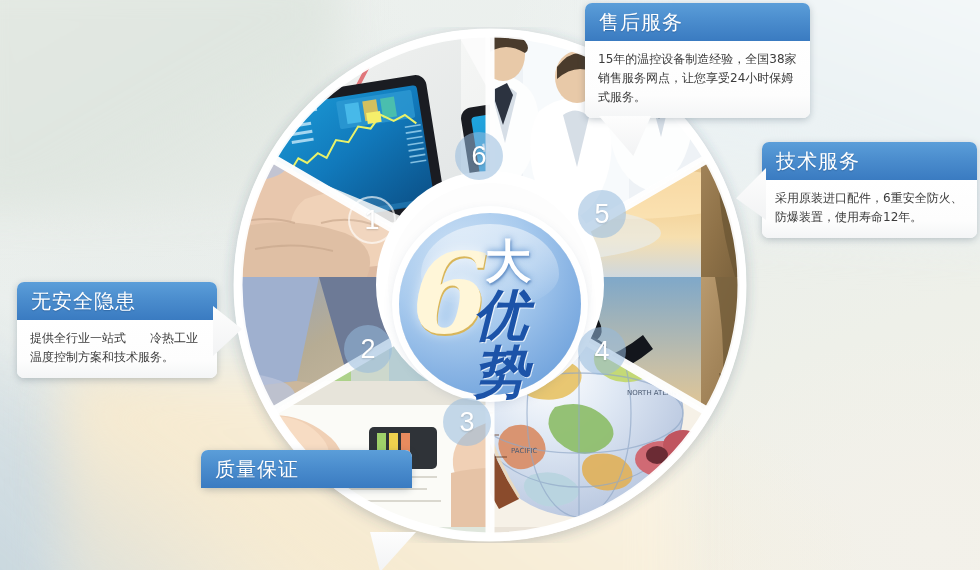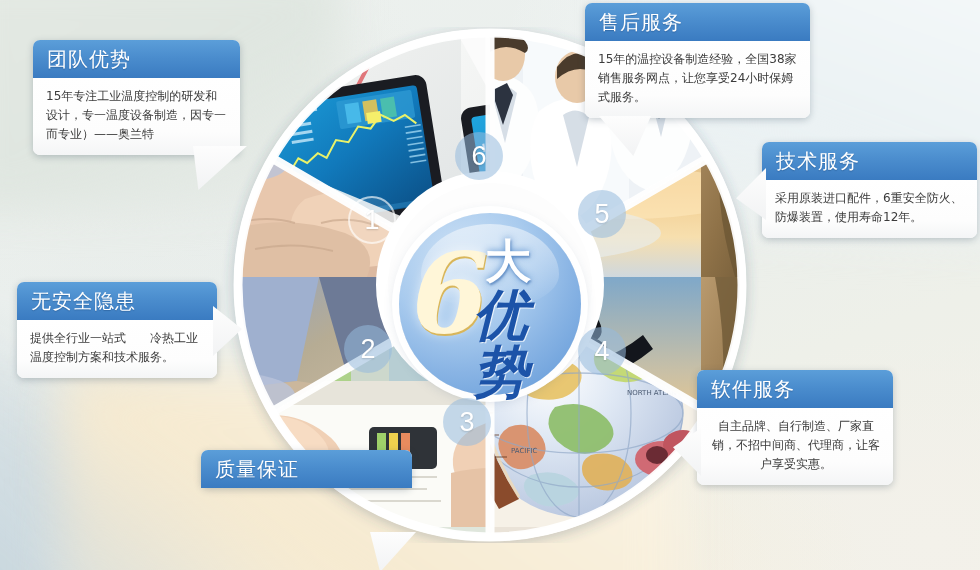--- a/index.html
+++ b/index.html
@@ -486,27 +486,20 @@
     <div class="youshi">优势</div>
   </div>
 
   <div class="num ring" id="num1">1</div>
   <div class="num tint" id="num2">2</div>
   <div class="num tint" id="num3">3</div>
   <div class="num tint" id="num4">4</div>
   <div class="num tint" id="num5">5</div>
   <div class="num tint" id="num6">6</div>
 
-  <div class="card" id="card-team">
-    <div class="tail"></div>
-    <div class="hdr">
-      <span class="title">团队优势</span>
-    </div>
-    <div class="body">15年专注工业温度控制的研发和设计，专一温度设备制造，因专一而专业）——奥兰特</div>
-  </div>
 
   <div class="card" id="card-after">
     <div class="tail"></div>
     <div class="hdr">
       <span class="title">售后服务</span>
     </div>
     <div class="body">15年的温控设备制造经验，全国38家销售服务网点，让您享受24小时保姆式服务。</div>
   </div>
 
   <div class="card" id="card-hardware">
@@ -525,21 +518,14 @@
     <div class="body">提供全行业一站式　　冷热工业温度控制方案和技术服务。</div>
   </div>
 
   <div class="card" id="card-quality">
     <div class="tail"></div>
     <div class="hdr">
       <span class="title">质量保证</span>
     </div>
   </div>
 
-  <div class="card" id="card-software">
-    <div class="tail"></div>
-    <div class="hdr">
-      <span class="title">软件服务</span>
-    </div>
-    <div class="body center">自主品牌、自行制造、厂家直销，不招中间商、代理商，让客户享受实惠。</div>
-  </div>
 
 </div>
 
 </body></html>

